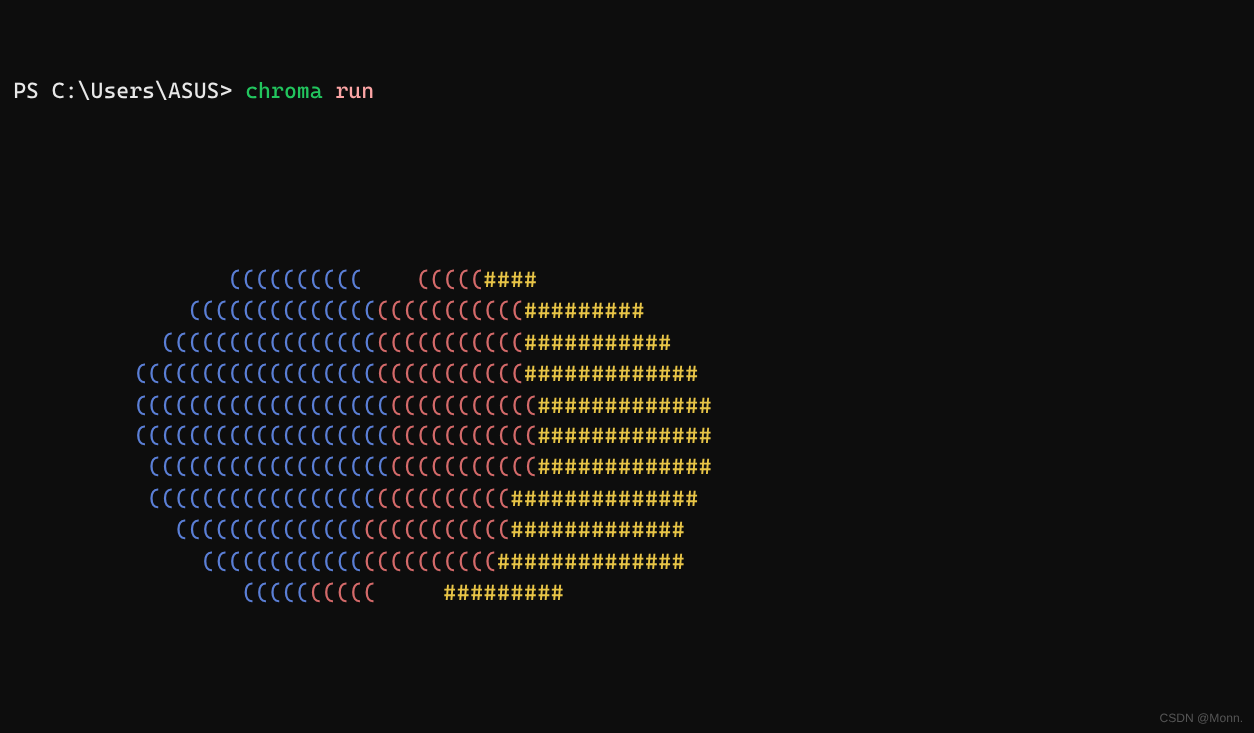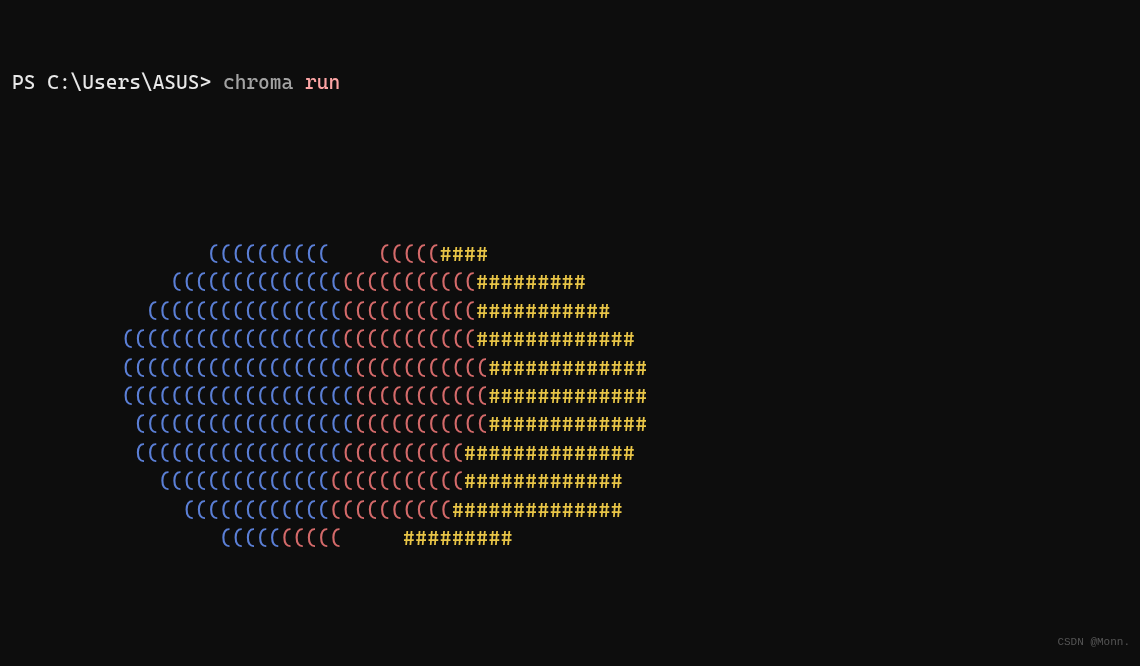--- a/index.html
+++ b/index.html
@@ -23,21 +23,21 @@
       white-space: pre;
     }
     .prompt-line {
       margin-bottom: 4px;
     }
     .prompt-prefix {
       color: #e8e8e8;
       text-align: center;
     }
     .cmd-yellow {
-      color: #a3a3a3;
+      color: #22c55e;
     }
     .cmd-white {
       color: #fca5a5;
     }
     .ascii-art {
       margin-top: 56px;
       margin-bottom: 56px;
       line-height: 1.42;
       font-size: 20px;
       letter-spacing: 0.5px;
@@ -46,25 +46,25 @@
       color: #5b7fd6;
     }
     .c-red {
       color: #d46a6a;
     }
     .c-yellow {
       color: #e8c547;
     }
     .watermark {
       position: absolute;
-      bottom: 16px;
+      bottom: 5px;
       right: 10px;
       font-size: 11px;
       color: #555;
-      font-family: Liberation Mono, monospace;
+      font-family: Liberation Sans, sans-serif;
     }
   </style>
 </head>
 <body>
 
 <div class="terminal">
   <div class="prompt-line"><span class="prompt-prefix">PS C:\Users\ASUS&gt; </span><span class="cmd-yellow">chroma</span><span class="cmd-white"> run</span></div>
 
   <div class="ascii-art" id="ascii-art"><div><span>                </span><span class="c-blue">((((((((((    </span><span class="c-red">(((((</span><span class="c-yellow">####</span></div><div><span>             </span><span class="c-blue">((((((((((((((</span><span class="c-red">(((((((((((</span><span class="c-yellow">#########</span></div><div><span>           </span><span class="c-blue">((((((((((((((((</span><span class="c-red">(((((((((((</span><span class="c-yellow">###########</span></div><div><span>         </span><span class="c-blue">((((((((((((((((((</span><span class="c-red">(((((((((((</span><span class="c-yellow">#############</span></div><div><span>         </span><span class="c-blue">(((((((((((((((((((</span><span class="c-red">(((((((((((</span><span class="c-yellow">#############</span></div><div><span>         </span><span class="c-blue">(((((((((((((((((((</span><span class="c-red">(((((((((((</span><span class="c-yellow">#############</span></div><div><span>          </span><span class="c-blue">((((((((((((((((((</span><span class="c-red">(((((((((((</span><span class="c-yellow">#############</span></div><div><span>          </span><span class="c-blue">(((((((((((((((((</span><span class="c-red">((((((((((</span><span class="c-yellow">##############</span></div><div><span>            </span><span class="c-blue">((((((((((((((</span><span class="c-red">(((((((((((</span><span class="c-yellow">#############</span></div><div><span>              </span><span class="c-blue">((((((((((((</span><span class="c-red">((((((((((</span><span class="c-yellow">##############</span></div><div><span>                 </span><span class="c-blue">(((((</span><span class="c-red">(((((     </span><span class="c-yellow">#########</span></div></div>
 

